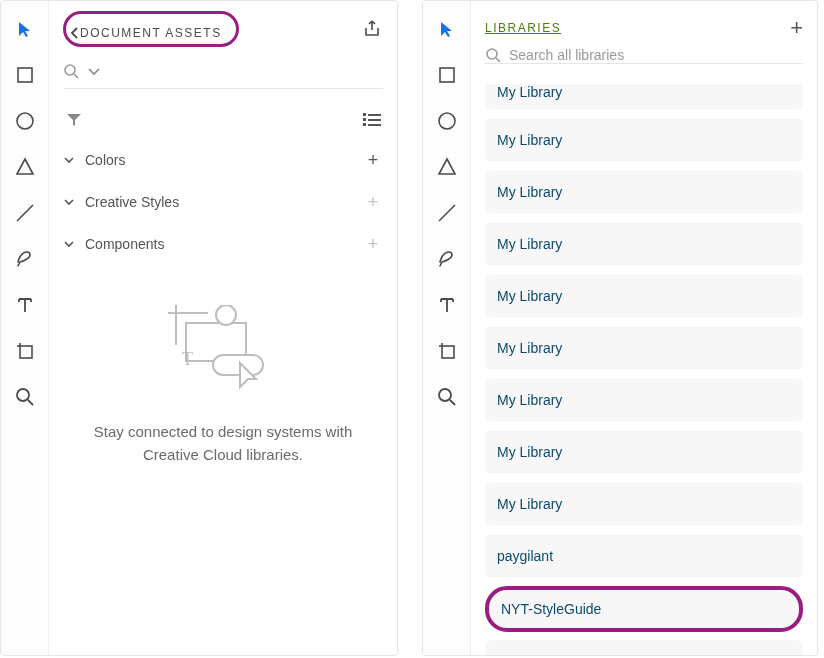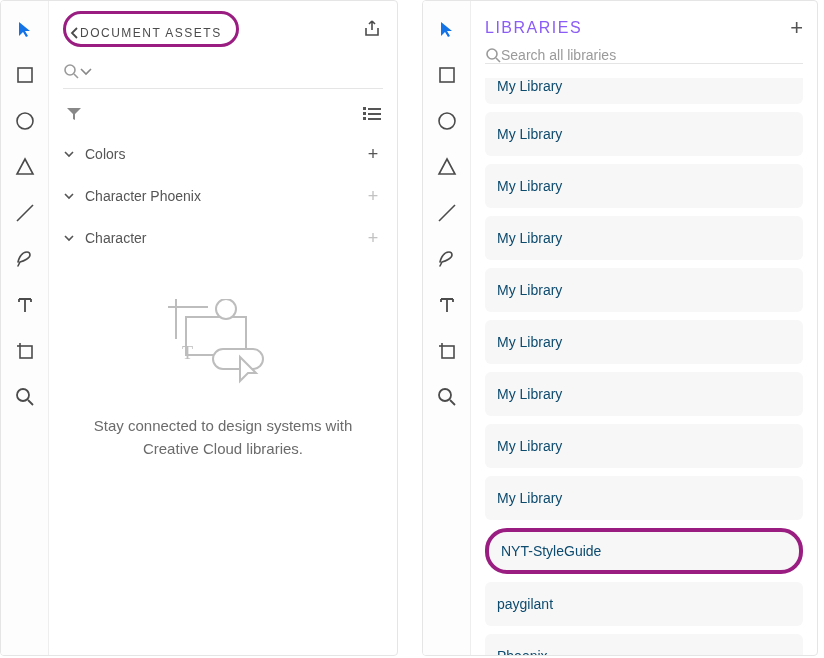--- a/index.html
+++ b/index.html
@@ -81,23 +81,23 @@
     width: 20px; height: 20px;
     color: #4b4b4b;
     cursor: pointer;
   }
 
   .search-row {
     display: flex;
     align-items: center;
     height: 36px;
     border-bottom: 1px solid #e5e5e5;
-    gap: 0;
+    gap: 8px;
     color: #9a9a9a;
-    margin-bottom: 6px;
+    margin-bottom: 12px;
   }
   .search-row input {
     flex: 1;
     border: none;
     outline: none;
     font-size: 14px;
     color: #555;
     background: transparent;
   }
   .search-row input::placeholder { color: #9a9a9a; }
@@ -174,23 +174,24 @@
 
   
   .lib-header {
     display: flex;
     align-items: center;
     justify-content: space-between;
     height: 28px;
     margin-bottom: 6px;
   }
   .lib-title {
-    font-size: 16px;
+    font-size: 12px;
     letter-spacing: 1.5px;
-    color: #8b5cf6;
+    color: #4d7c0f;
+    text-decoration: underline;
   }
   .lib-header .plus {
     font-size: 22px;
     color: #555;
     cursor: pointer;
   }
   .lib-list {
     display: flex;
     flex-direction: column;
     gap: 8px;
@@ -333,30 +334,30 @@
             </svg>
           <span>Colors</span>
         </div>
         <span class="plus">+</span>
       </div>
       <div class="section">
         <div class="left">
           <svg width="12" height="12" viewBox="0 0 12 12">
               <path d="M2 4 L6 8 L10 4" stroke="#555" stroke-width="1.6" fill="none"></path>
             </svg>
-          <span>Character Phoenix</span>
+          <span>Creative Styles</span>
         </div>
         <span class="plus muted">+</span>
       </div>
       <div class="section">
         <div class="left">
           <svg width="12" height="12" viewBox="0 0 12 12">
               <path d="M2 4 L6 8 L10 4" stroke="#555" stroke-width="1.6" fill="none"></path>
             </svg>
-          <span>Character</span>
+          <span>Components</span>
         </div>
         <span class="plus muted">+</span>
       </div>
 
       <div class="empty-state">
         <svg class="empty-art" viewBox="0 0 110 90">
           <line x1="8" y1="0" x2="8" y2="40" stroke="#bdbdbd" stroke-width="2"></line>
           <line x1="0" y1="8" x2="40" y2="8" stroke="#bdbdbd" stroke-width="2"></line>
           <rect x="18" y="18" width="60" height="38" stroke="#bdbdbd" stroke-width="2" fill="none"></rect>
           <circle cx="58" cy="10" r="10" stroke="#bdbdbd" stroke-width="2" fill="#fff"></circle>
@@ -439,20 +440,20 @@
       <div class="lib-list">
         <div class="lib-item partial-top">My Library</div>
         <div class="lib-item">My Library</div>
         <div class="lib-item">My Library</div>
         <div class="lib-item">My Library</div>
         <div class="lib-item">My Library</div>
         <div class="lib-item">My Library</div>
         <div class="lib-item">My Library</div>
         <div class="lib-item">My Library</div>
         <div class="lib-item">My Library</div>
+        <div class="lib-item">paygilant</div>
         <div class="lib-item highlighted">NYT-StyleGuide</div>
-        <div class="lib-item">paygilant</div>
         <div class="lib-item partial-bottom">Phoenix</div>
       </div>
     </div>
   </div>
 
 </div>
 
 </body></html>

